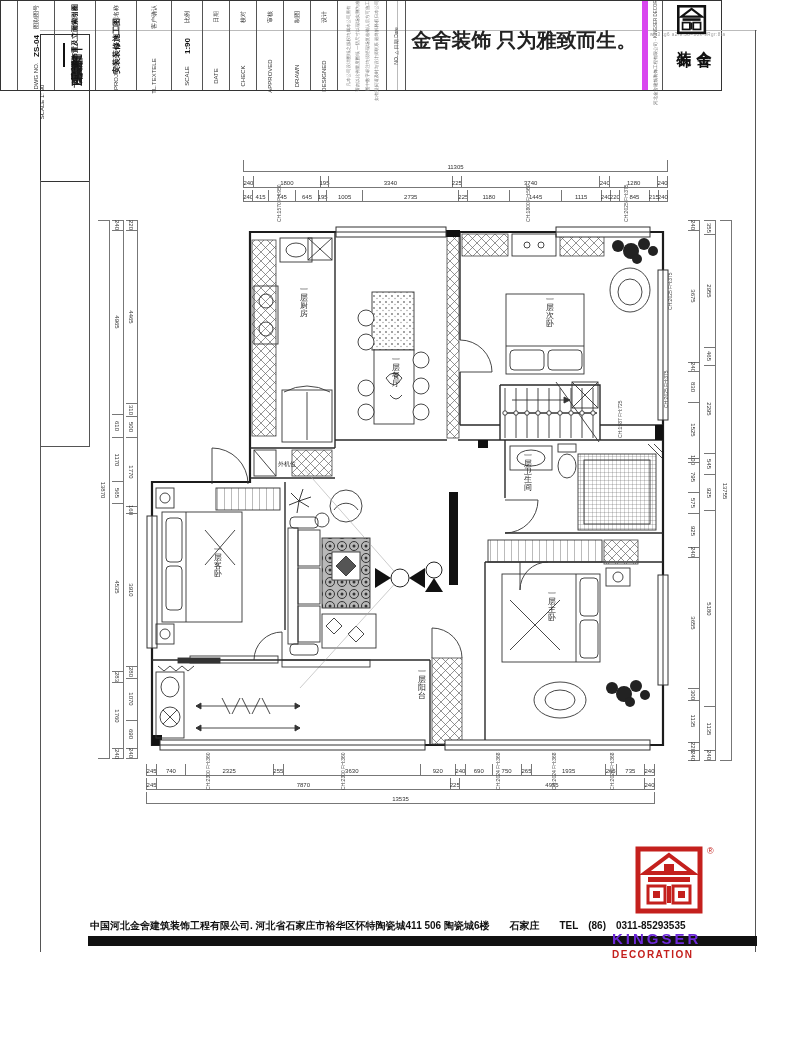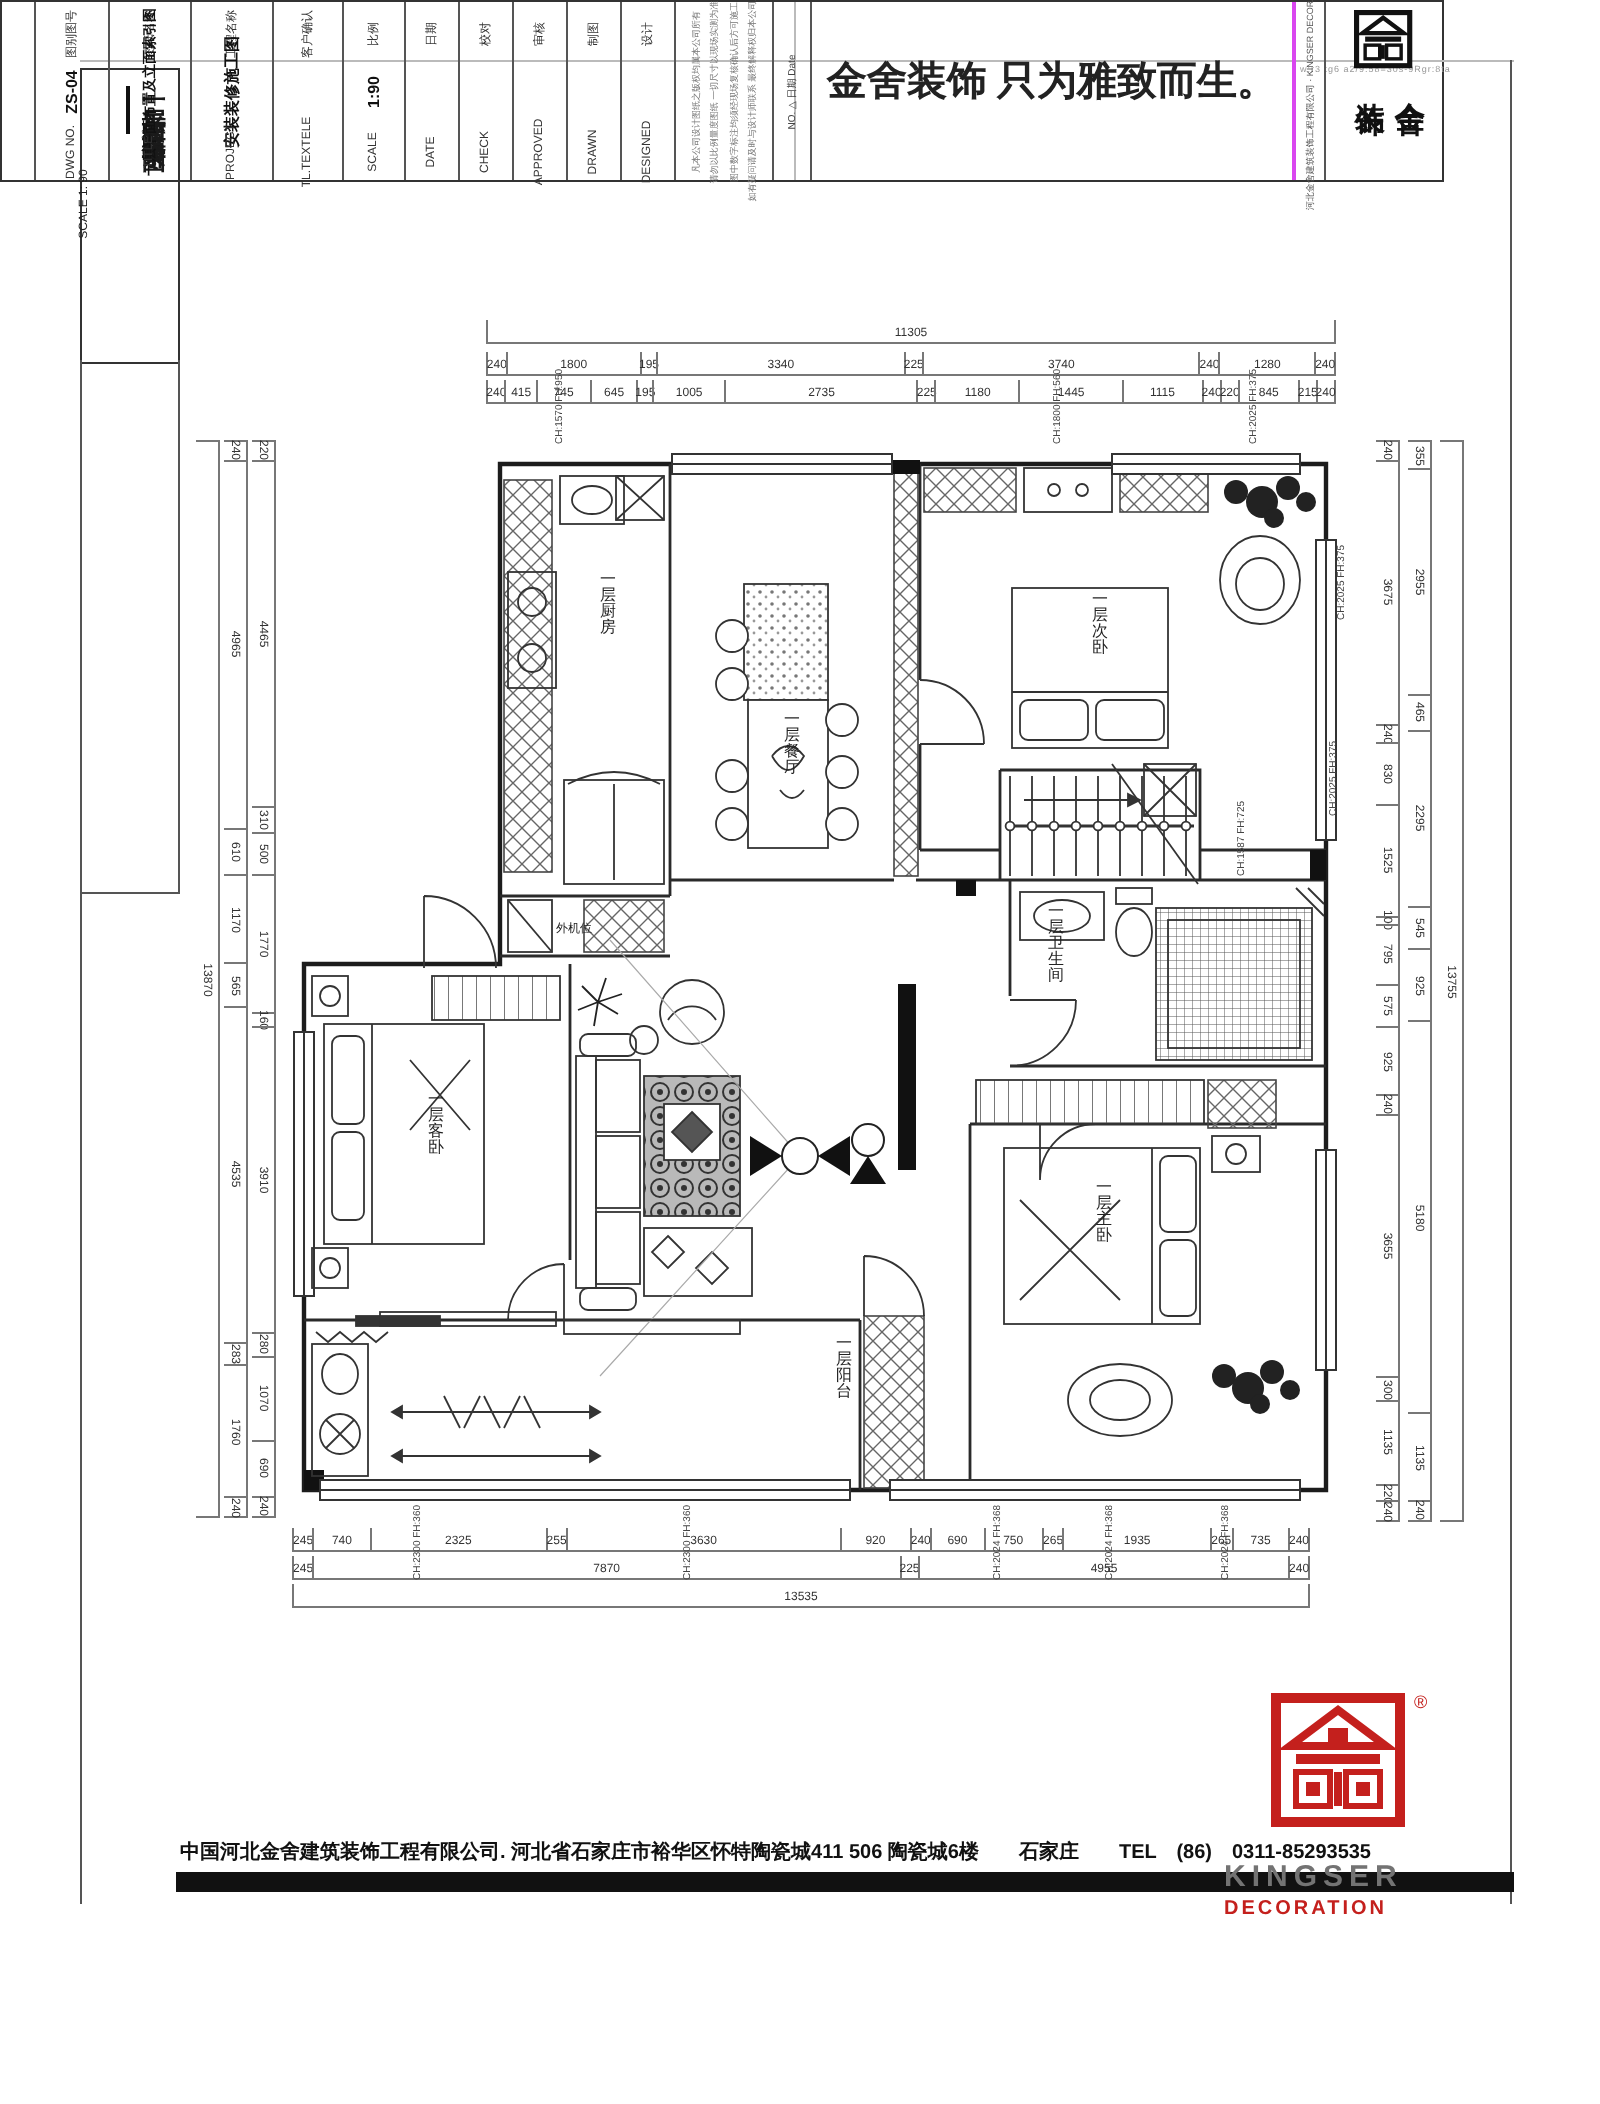--- a/index.html
+++ b/index.html
@@ -23,37 +23,37 @@
       font-size:6px;line-height:7px;color:#333;white-space:nowrap;}
   .dimrow.v{width:11px;flex-direction:column;border-right:1px solid #777;border-bottom:1px solid #777;}
   .dimrow.v .seg{position:relative;border-top:1px solid #777;}
   .dimrow.v .seg span{position:absolute;top:50%;left:1px;transform:translateY(-50%);
       writing-mode:vertical-rl;font-size:6px;line-height:7px;color:#333;white-space:nowrap;}
   
   #plan-svg{left:90px;top:148px;}
   
   #company-line{left:90px;top:919px;width:600px;font-size:10px;font-weight:700;color:#111;white-space:nowrap;}
   #black-bar{left:88px;top:936px;width:669px;height:10px;background:#111;}
-  #brand-kingser{left:612px;top:930px;font-size:15px;font-weight:700;letter-spacing:3px;color:#737373;z-index:5;}
+  #brand-kingser{left:612px;top:930px;font-size:15px;font-weight:700;letter-spacing:3px;color:#6d28d9;z-index:5;}
   #brand-deco{left:612px;top:949px;font-size:10px;font-weight:700;letter-spacing:1.5px;color:#c4201d;z-index:5;}
   #red-logo{left:635px;top:846px;z-index:4;}
   #reg-mark{left:707px;top:846px;color:#c4201d;font-size:9px;z-index:5;}
   #plot-stamp{left:650px;top:32px;font-size:4.5px;color:#999;letter-spacing:.5px;}
   
   #tblock{left:37px;top:957px;width:720px;height:89px;border:1px solid #333;display:flex;}
   .tb-cell{position:relative;border-right:1px solid #555;height:100%;}
   .rlab{position:absolute;left:50%;white-space:nowrap;transform:translate(-50%,-50%) rotate(-90deg);}
   .tb-cn{top:18%;font-size:6px;color:#333;}
   .tb-en{top:84%;font-size:6px;color:#333;}
   .tb-val{top:50%;font-size:8px;font-weight:700;color:#111;}
   .tb-val.long{font-size:7px;}
   .note-line{position:absolute;top:50%;white-space:nowrap;transform:translate(-50%,-50%) rotate(-90deg);
       font-size:4.5px;color:#777;}
   #rev-col{background:repeating-linear-gradient(to right,transparent 0 10px,#bbb 10px 11px);}
-  #slogan-area{flex:1;position:relative;border-right:2px solid #d946ef;text-decoration:underline;}
+  #slogan-area{flex:1;position:relative;border-right:6px solid #d946ef;text-decoration:underline;}
   #slogan{position:absolute;left:50%;top:26px;transform:translateX(-50%);white-space:nowrap;
       font-family:"Liberation Serif",serif;font-size:20px;font-weight:700;color:#222;}
   #watermark{position:absolute;left:50%;bottom:8px;transform:translateX(-50%);white-space:nowrap;
       font-size:11px;font-weight:700;letter-spacing:2px;color:#c9c9c9;}
   #stamp-col{width:58px;position:relative;}
   .stamp-chars{position:absolute;writing-mode:vertical-rl;font-family:"Liberation Serif",serif;
       font-size:15px;font-weight:700;color:#111;letter-spacing:2px;}
 </style>
 </head>
 <body>

